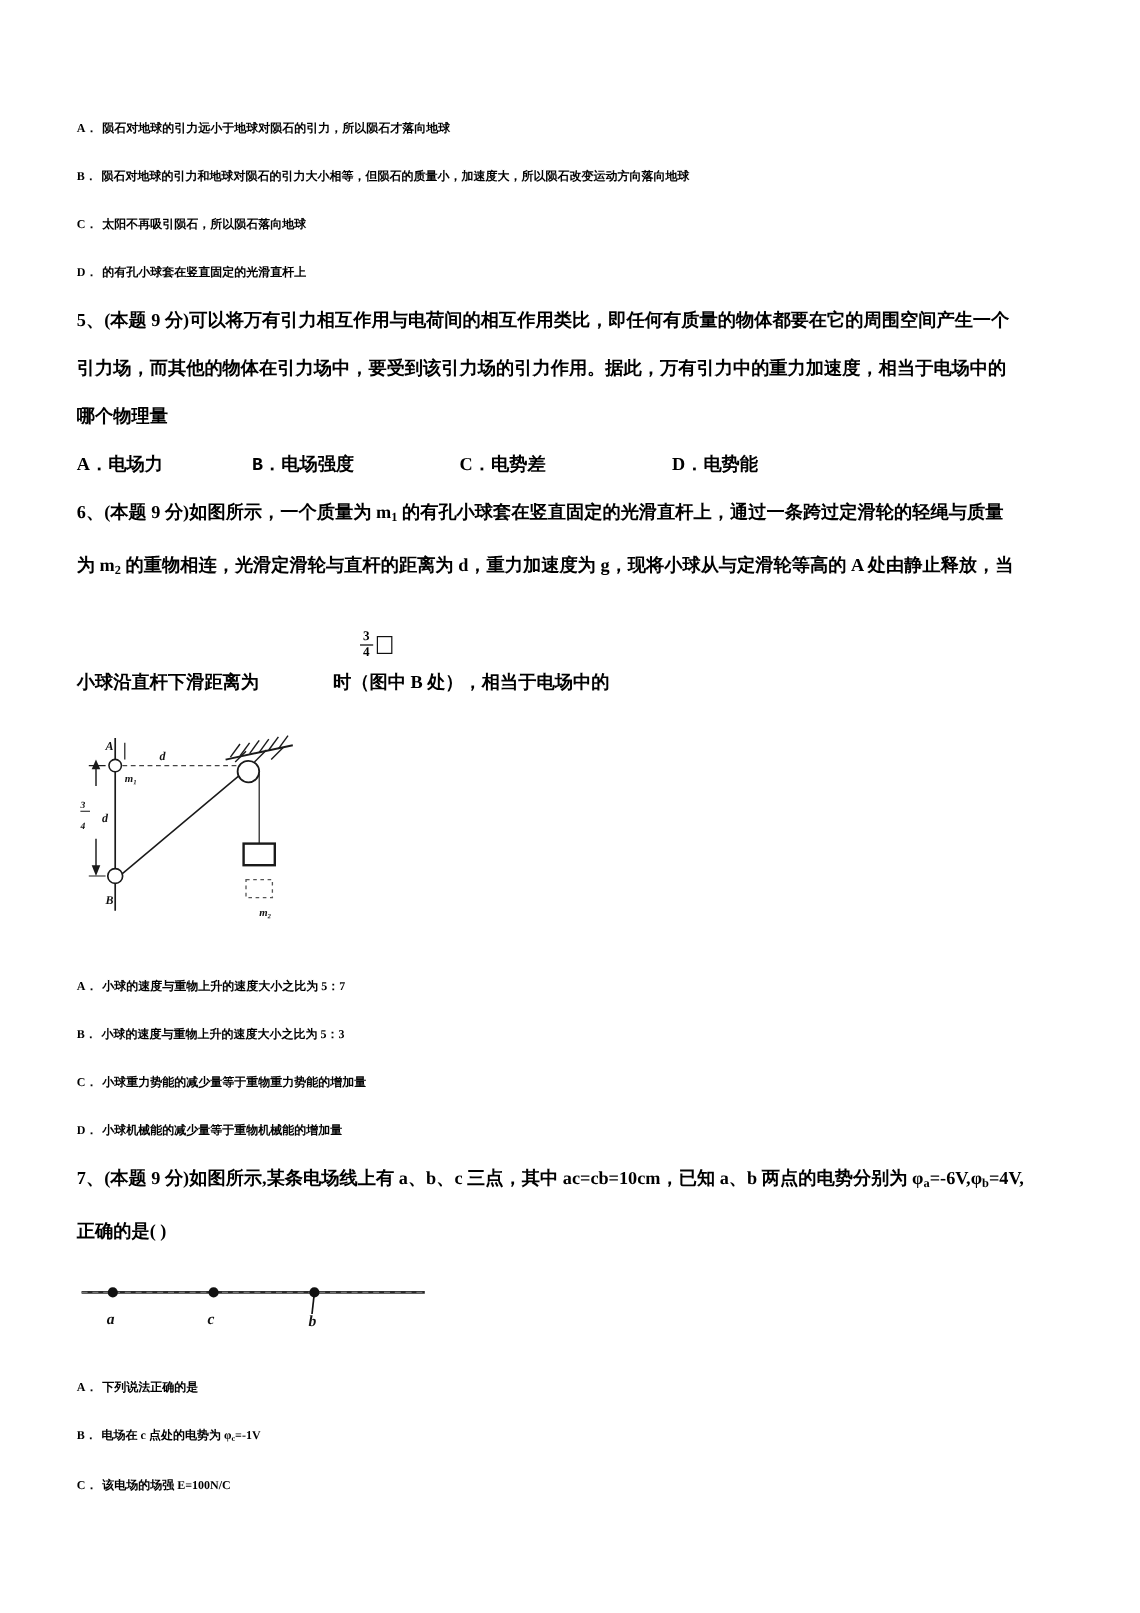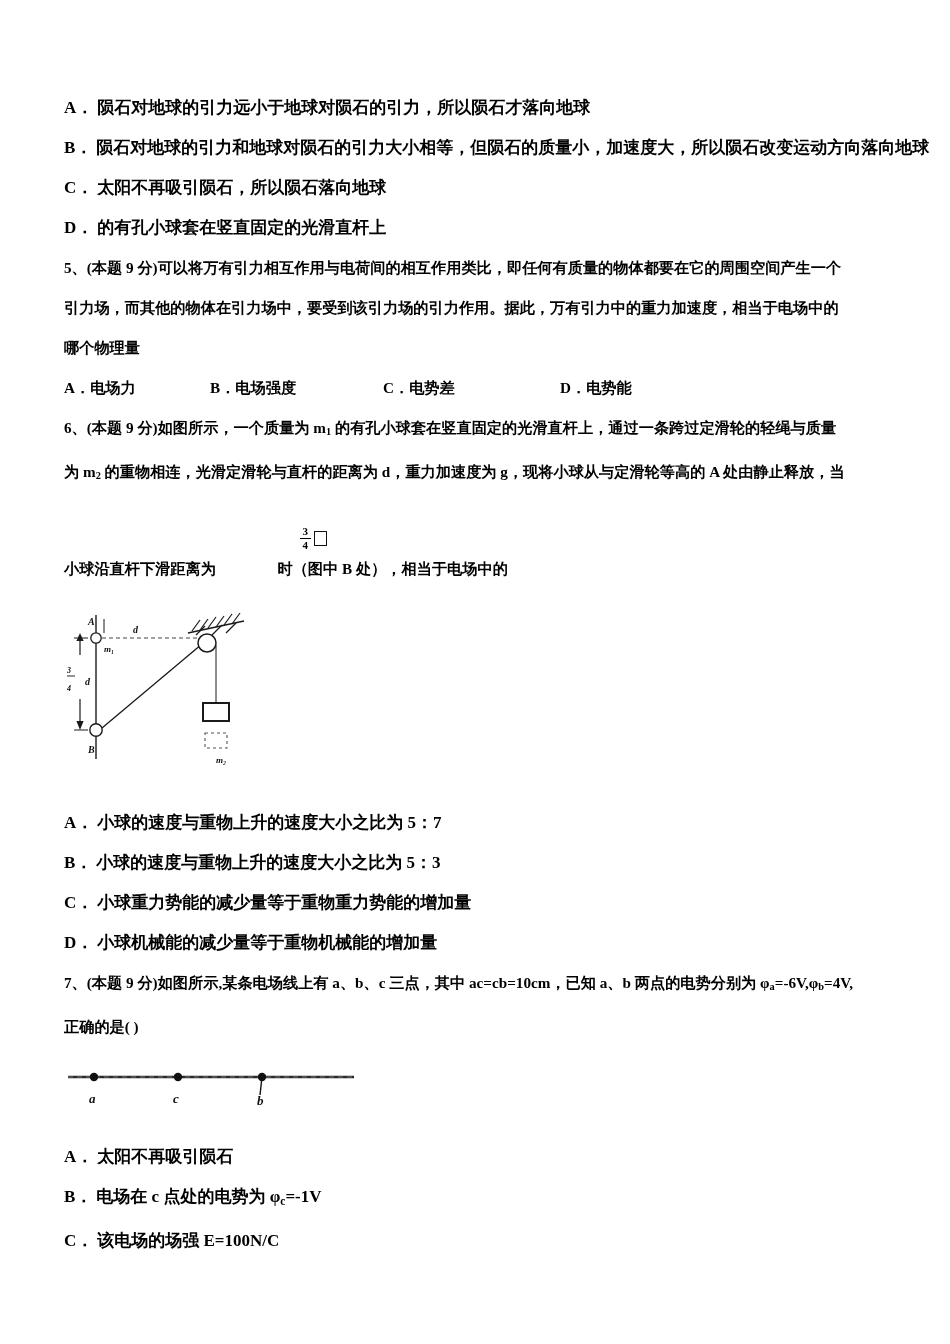--- a/index.html
+++ b/index.html
@@ -25,21 +25,21 @@
   }
 
   .body-col {
     position: absolute;
     left: 64px;
     top: 88px;
     width: 852px;
   }
 
   .opt {
-    font-size: 17px;
+    font-size: 10px;
     line-height: 40px;
     font-weight: 700;
     white-space: nowrap;
   }
   .opt .mark {
     font-family: "Liberation Serif", serif;
     font-weight: 700;
     margin-right: 4px;
   }
   .opt .txt { font-weight: 700; }
@@ -59,21 +59,21 @@
     font-size: 15.2px;
     line-height: 40px;
     font-weight: 700;
   }
   .opt-row > span {
     position: absolute;
     top: 0;
     white-space: nowrap;
   }
   .oc0 { left: 0px; }
-  .oc1 { left: 146px; }
+  .oc1 { left: 146px; font-family: Liberation Mono, monospace; }
   .oc2 { left: 319px; }
   .oc3 { left: 496px; text-align: right; }
 
   sub {
     font-size: 0.68em;
     vertical-align: -0.22em;
     font-weight: 700;
   }
 
   
@@ -300,21 +300,21 @@
           <text x="23" y="42">a</text>
           <text x="107" y="42">c</text>
           <text x="191" y="44">b</text>
         </g>
       </svg>
     </div>
 
     <div class="gap-sm"></div>
 
     <div class="opt">
-      <span class="mark">A．</span><span class="txt">太阳不再吸引陨石</span>
+      <span class="mark">A．</span><span class="txt">下列说法正确的是</span>
     </div>
     <div class="opt">
       <span class="mark">B．</span><span class="txt">电场在 c 点处的电势为 φ</span><sub>c</sub><span class="txt">=-1V</span>
     </div>
     <div class="opt">
       <span class="mark">C．</span><span class="txt">该电场的场强 E=100N/C</span>
     </div>
 
   </div>
 </div>

